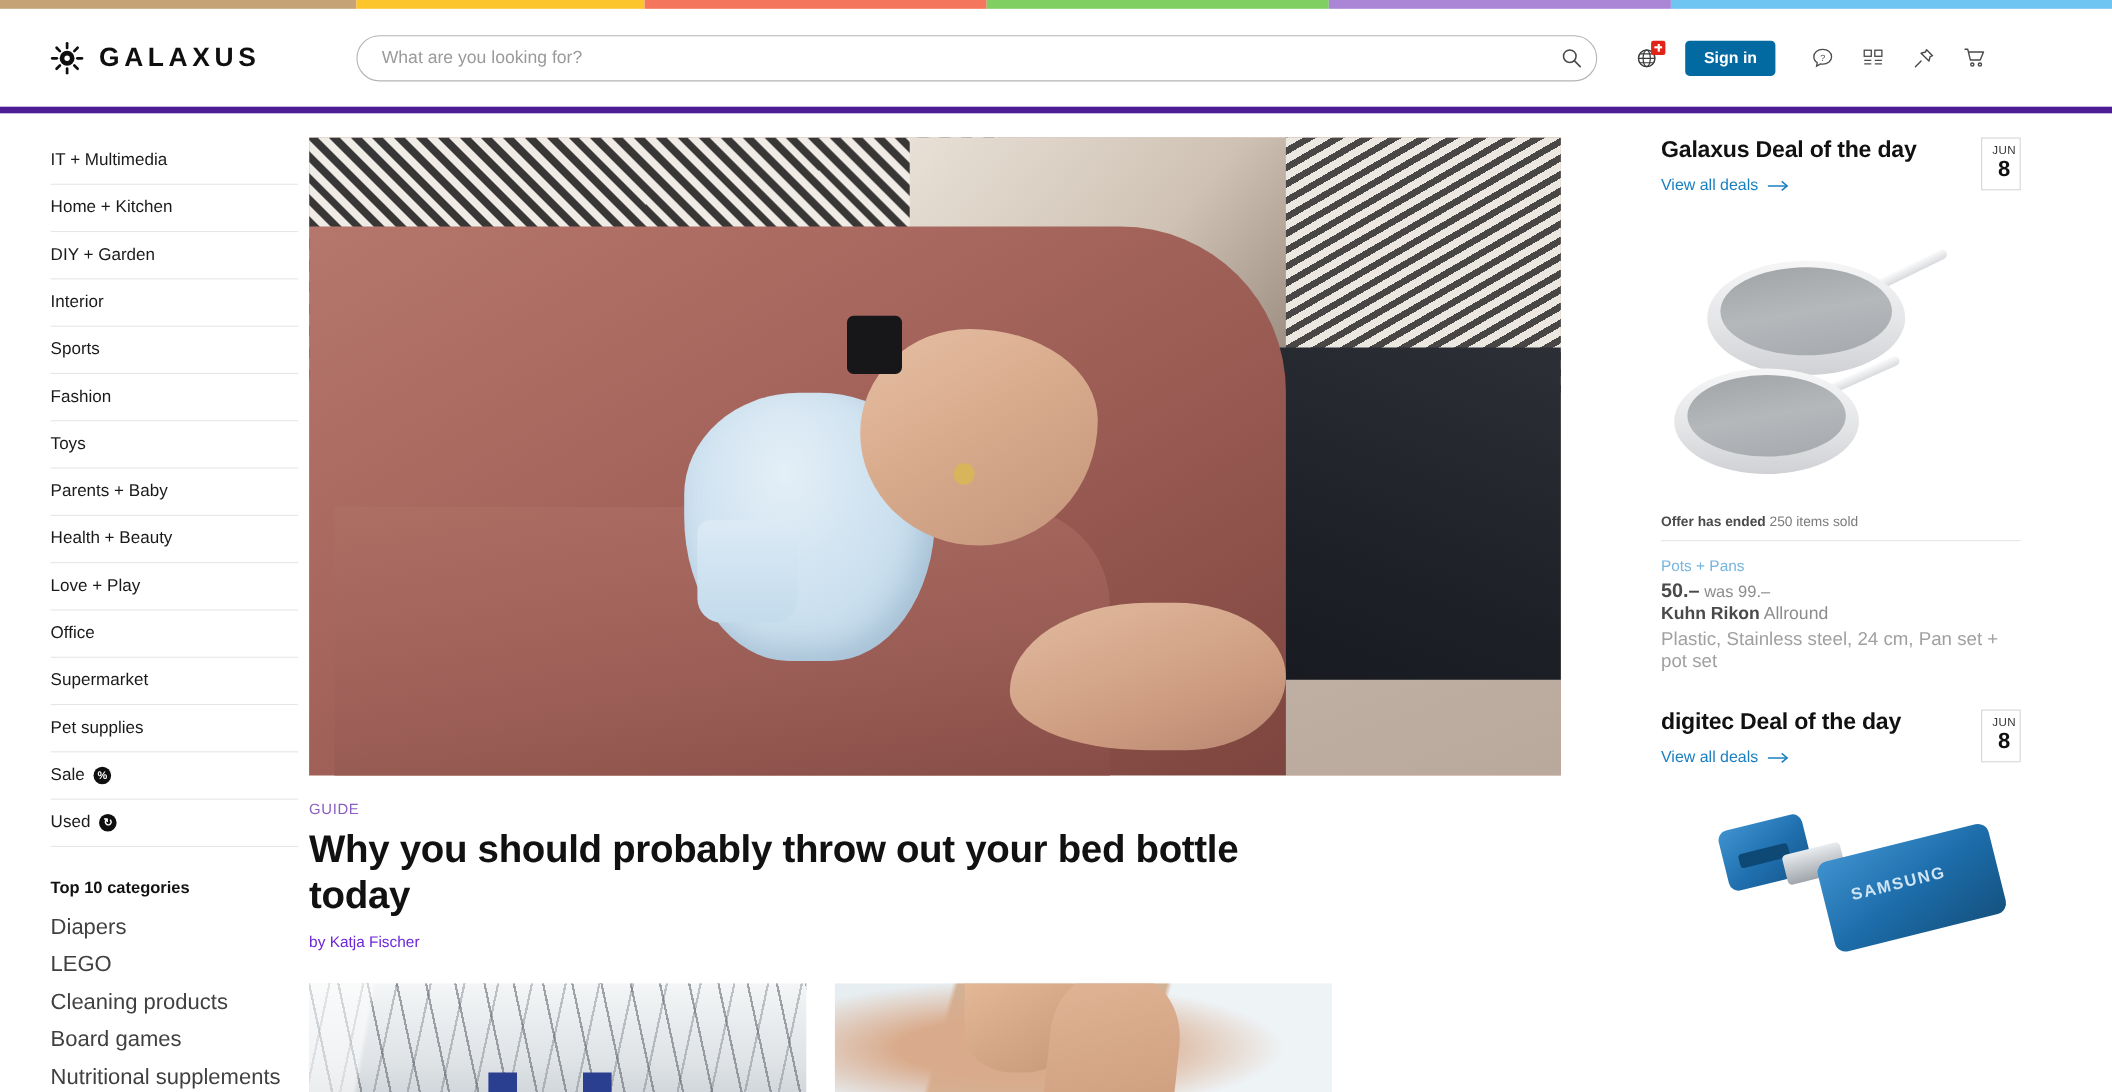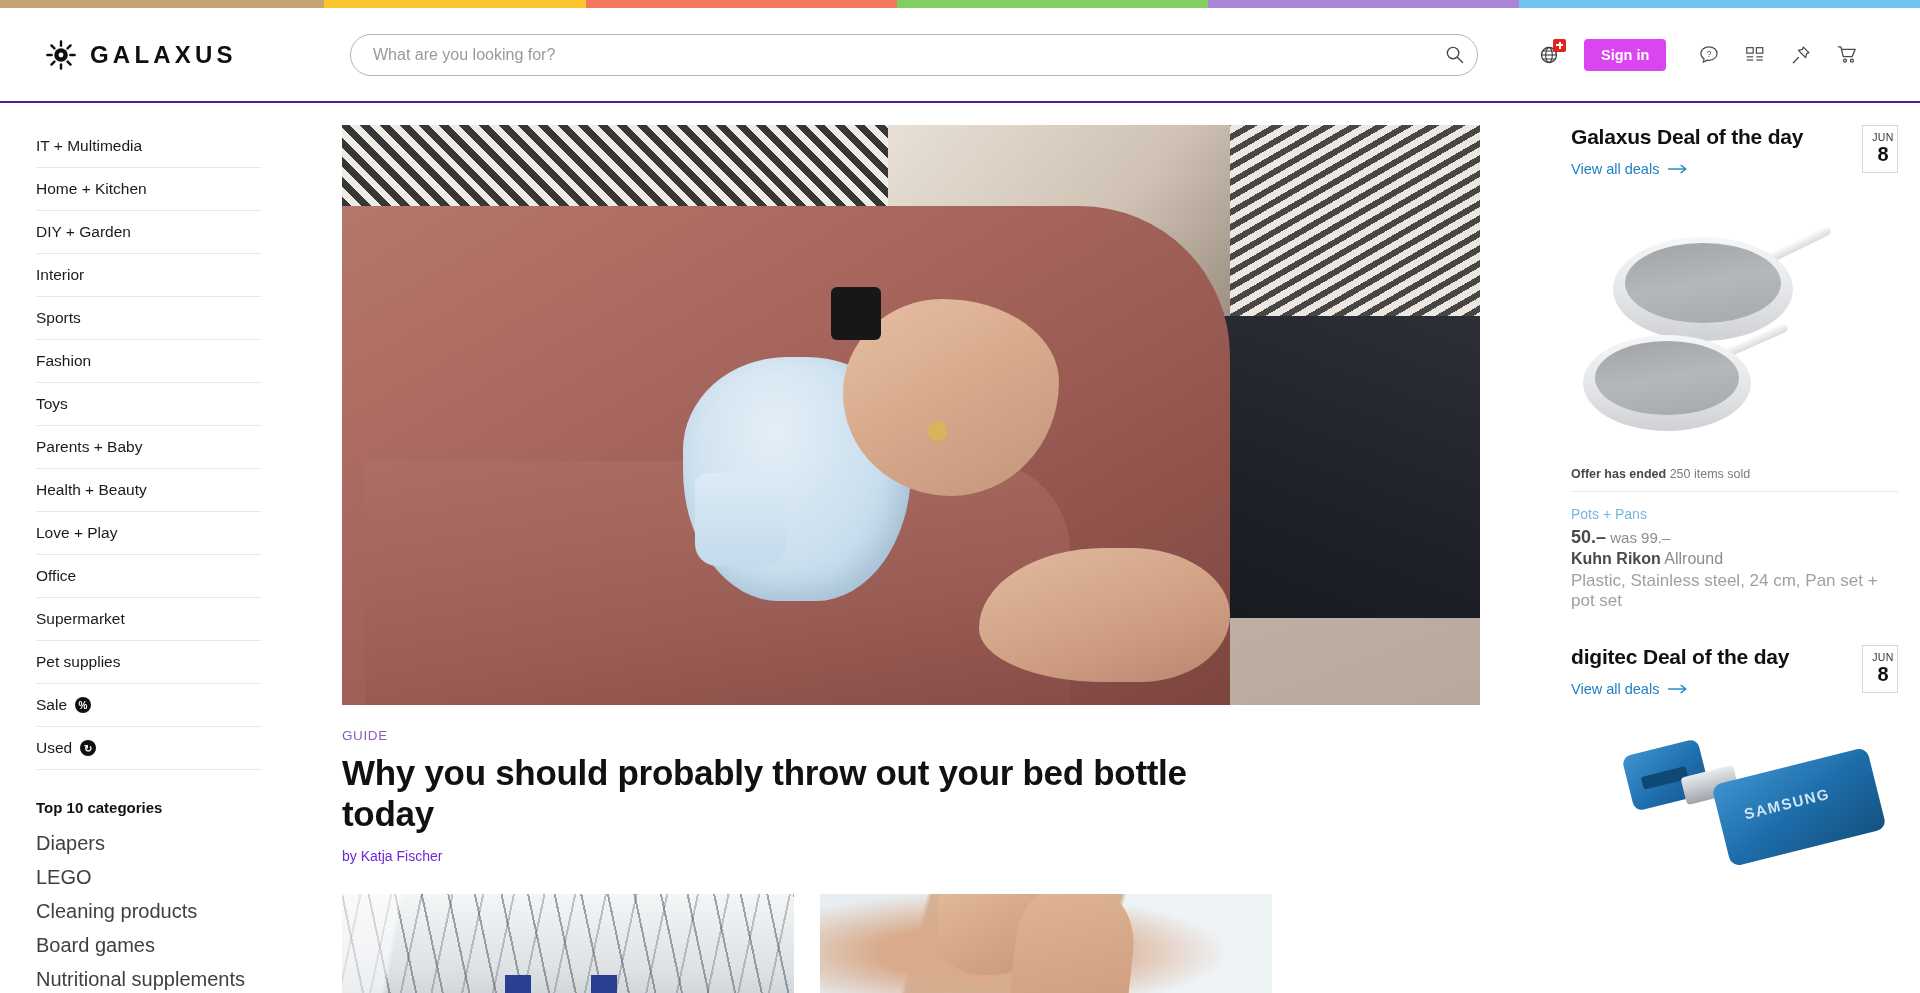--- a/index.html
+++ b/index.html
@@ -12,23 +12,22 @@
   }
 
   
   #color-strip { display: flex; height: 8px; width: 100%; }
   #color-strip > div { height: 100%; }
 
   
   #header {
     height: 95px; width: 100%;
     display: flex; align-items: center;
-    border-bottom: 2px solid #4c1d95;
+    border-bottom: 6px solid #4c1d95;
     position: relative;
-    gap: 26px;
   }
   #logo-area { display: flex; align-items: center; gap: 14px; margin-left: 46px; width: 272px; }
   #logo-mark { width: 30px; height: 30px; flex: none; }
   #logo-text {
     font-size: 24px; font-weight: 700; letter-spacing: 4.2px; color: #0f0f0f;
   }
   #search-wrap { position: relative; width: 1128px; margin-left: 6px; }
   #search-input {
     width: 100%; height: 42px;
     border: 1px solid #b4b4b4; border-radius: 21px;
@@ -49,30 +48,30 @@
   }
   #lang-btn { margin-right: 8px; }
   #flag-badge {
     position: absolute; right: 6px; top: 7px;
     width: 13px; height: 13px; background: #e2231a; border-radius: 2px;
     display: flex; align-items: center; justify-content: center;
   }
   #flag-badge::before { content:""; position:absolute; width:7px; height:2px; background:#fff; }
   #flag-badge::after  { content:""; position:absolute; width:2px; height:7px; background:#fff; }
   #signin-btn {
-    background: #d946ef; color: #fff; border: 0; border-radius: 4px;
+    background: #0369a1; color: #fff; border: 0; border-radius: 4px;
     font-size: 14.5px; font-weight: 600; padding: 8px 17px; cursor: pointer;
     font-family: "Liberation Sans", sans-serif; margin: 0 20px 0 4px;
   }
 
   
   #page { display: flex; width: 100%; height: 890px; }
 
   
-  #sidebar { width: 342px; flex: none; padding: 22px 0 0 36px; }
+  #sidebar { width: 281px; flex: none; padding: 22px 0 0 46px; }
   .nav-item {
     width: 225px; padding: 12px 2px 12px 0;
     font-size: 15.5px; color: #1a1a1a; cursor: pointer;
     border-bottom: 1px solid #e6e6e6;
     display: flex; align-items: center; gap: 8px;
   }
   .nav-badge {
     width: 16px; height: 16px; border-radius: 50%; background: #0f0f0f;
     color: #fff; font-size: 10px; font-weight: 700;
     display: flex; align-items: center; justify-content: center; flex: none;

